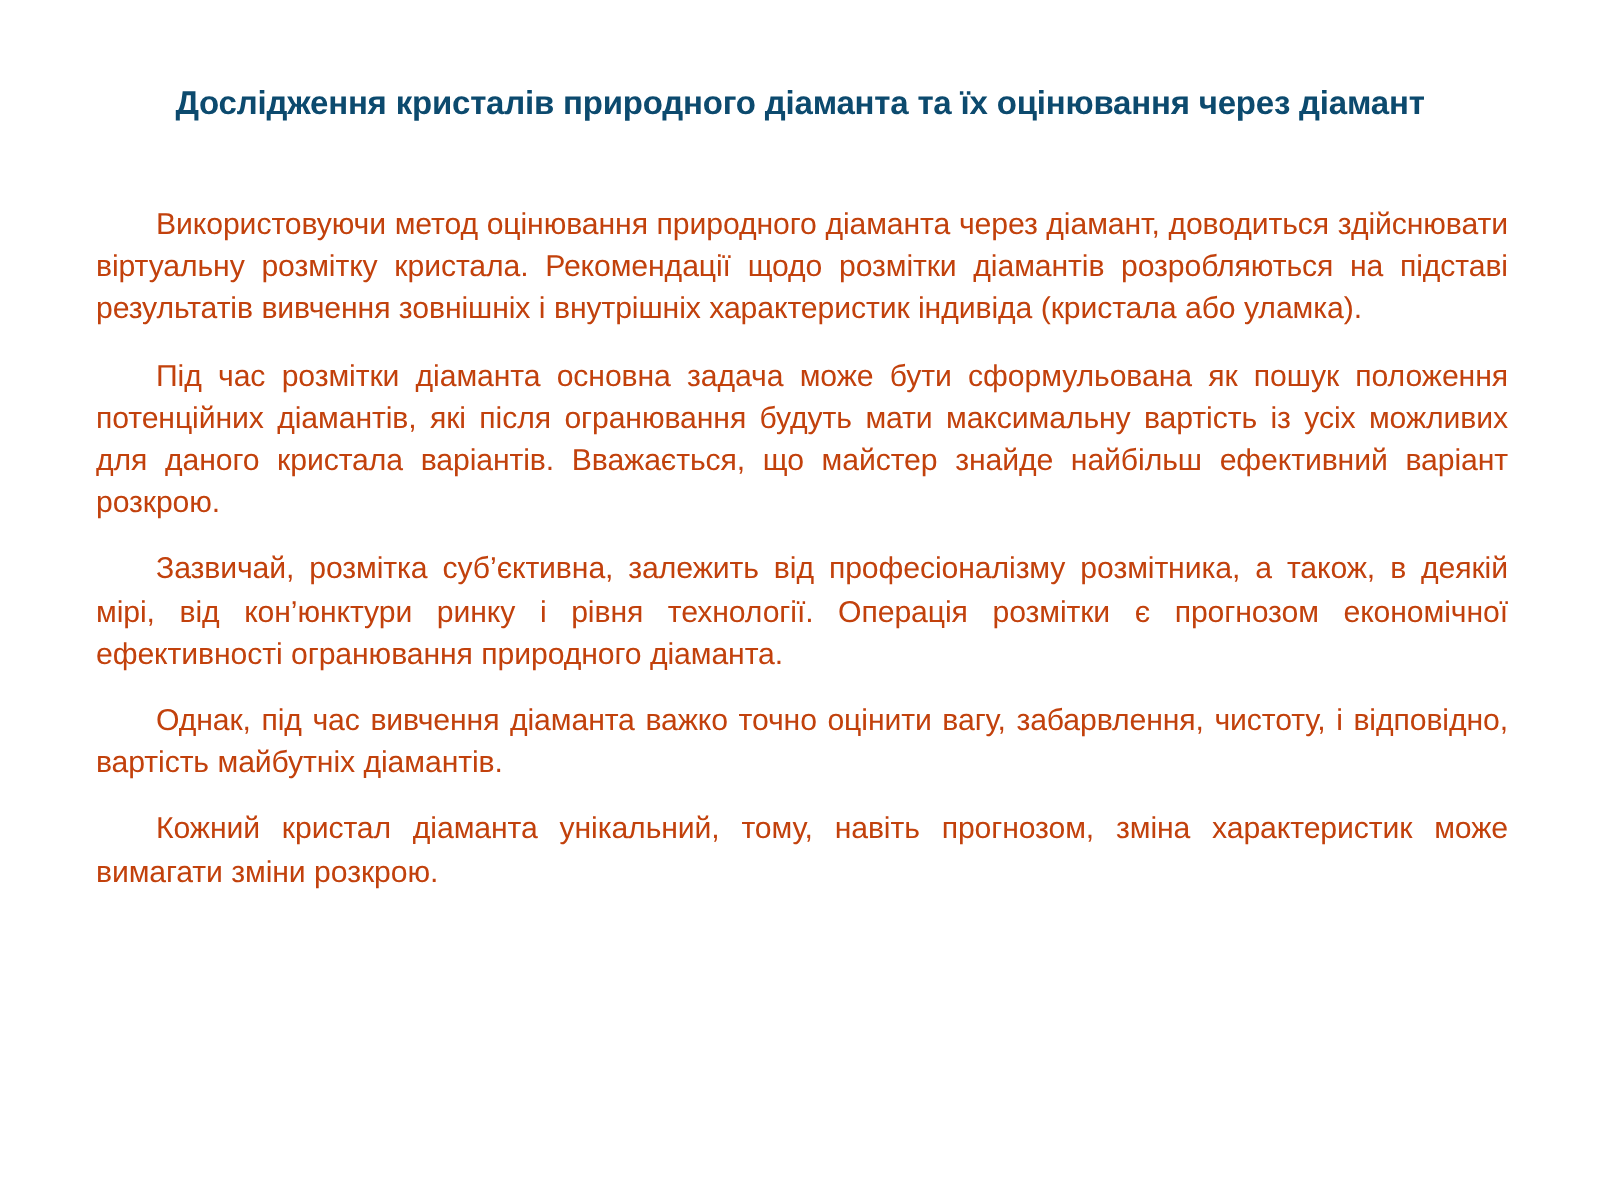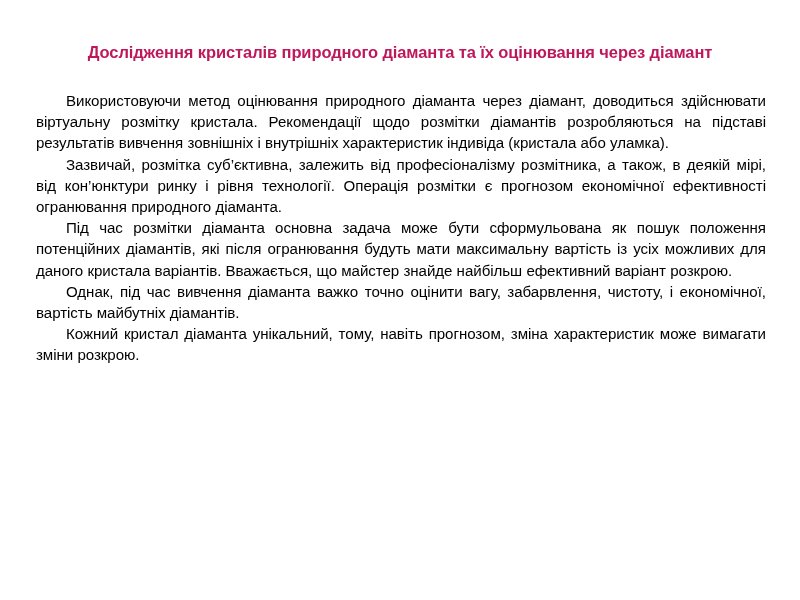--- a/index.html
+++ b/index.html
@@ -26,63 +26,63 @@
   .slide-title {
     position: absolute;
     left: 40px;
     top: 30px;
     width: 720px;
     text-align: center;
     font-weight: bold;
     font-size: 16.5px;
     line-height: 23px;
     letter-spacing: -0.1px;
-    color: #be185d;
+    color: #0c4a6e;
   }
 
   .body-block {
     position: absolute;
     left: 36px;
     top: 90px;
     width: 730px;
   }
 
   .para {
-    margin: 0;
+    margin: 12px;
     padding: 0;
     text-indent: 30px;
     text-align: justify;
     font-size: 15.1px;
     line-height: 21.2px;
     letter-spacing: -0.05px;
-    color: #000000;
+    color: #c2410c;
     word-spacing: 0.1px;
   }
 
   sub {
     font-size: 0.68em;
     line-height: 0;
     vertical-align: -0.28em;
   }
 </style>
 </head>
 <body style="background: rgb(255, 255, 255); color: rgb(0, 0, 0);">
 
 <div class="slide">
 
   <h1 class="slide-title">Дослідження кристалів природного діаманта та їх оцінювання через діамант</h1>
 
   <div class="body-block">
 
     <p class="para">Використовуючи метод оцінювання природного діаманта через діамант, доводиться здійснювати віртуальну розмітку кристала. Рекомендації щодо розмітки діамантів розробляються на підставі результатів вивчення зовнішніх і внутрішніх характеристик індивіда (кристала або уламка).</p>
 
+    <p class="para">Під час розмітки діаманта основна задача може бути сформульована як пошук положення потенційних діамантів, які після огранювання будуть мати максимальну вартість із усіх можливих для даного кристала варіантів. Вважається, що майстер знайде найбільш ефективний варіант розкрою.</p>
+
     <p class="para">Зазвичай, розмітка суб’єктивна, залежить від професіоналізму розмітника, а також, в деякій мірі, від кон’юнктури ринку і рівня технології. Операція розмітки є прогнозом економічної ефективності огранювання природного діаманта.</p>
 
-    <p class="para">Під час розмітки діаманта основна задача може бути сформульована як пошук положення потенційних діамантів, які після огранювання будуть мати максимальну вартість із усіх можливих для даного кристала варіантів. Вважається, що майстер знайде найбільш ефективний варіант розкрою.</p>
-
-    <p class="para">Однак, під час вивчення діаманта важко точно оцінити вагу, забарвлення, чистоту, і економічної, вартість майбутніх діамантів.</p>
+    <p class="para">Однак, під час вивчення діаманта важко точно оцінити вагу, забарвлення, чистоту, і відповідно, вартість майбутніх діамантів.</p>
 
     <p class="para">Кожний кристал діаманта унікальний, тому, навіть прогнозом, зміна характеристик може вимагати зміни розкрою.</p>
 
 
   </div>
 
 </div>
 
 </body></html>

